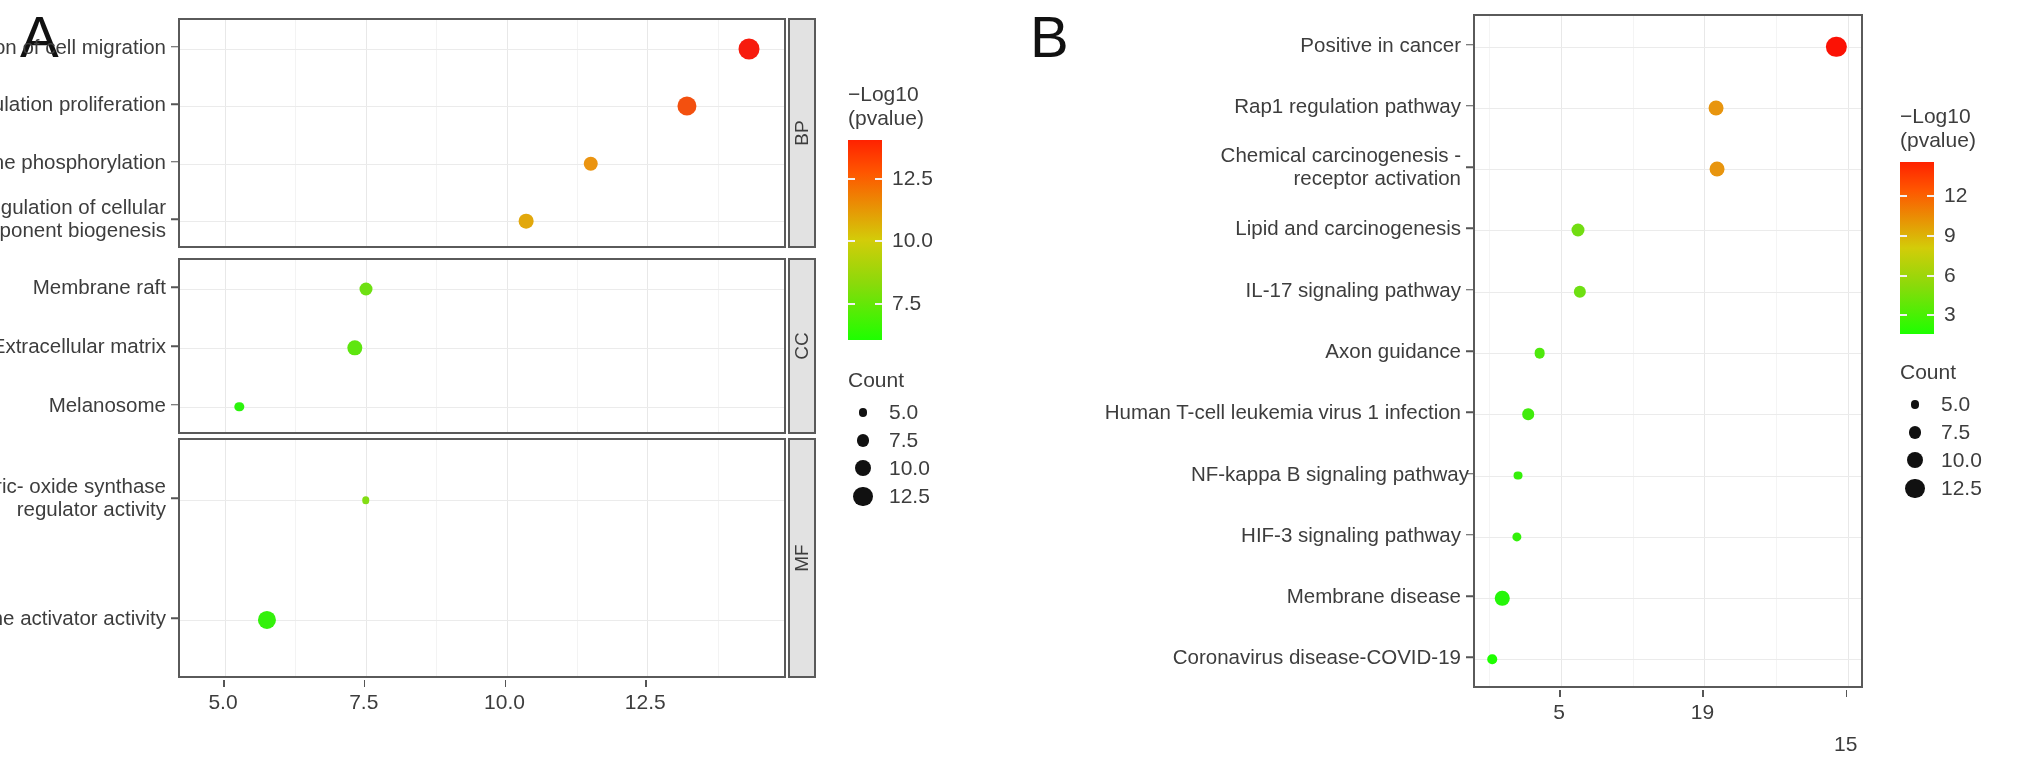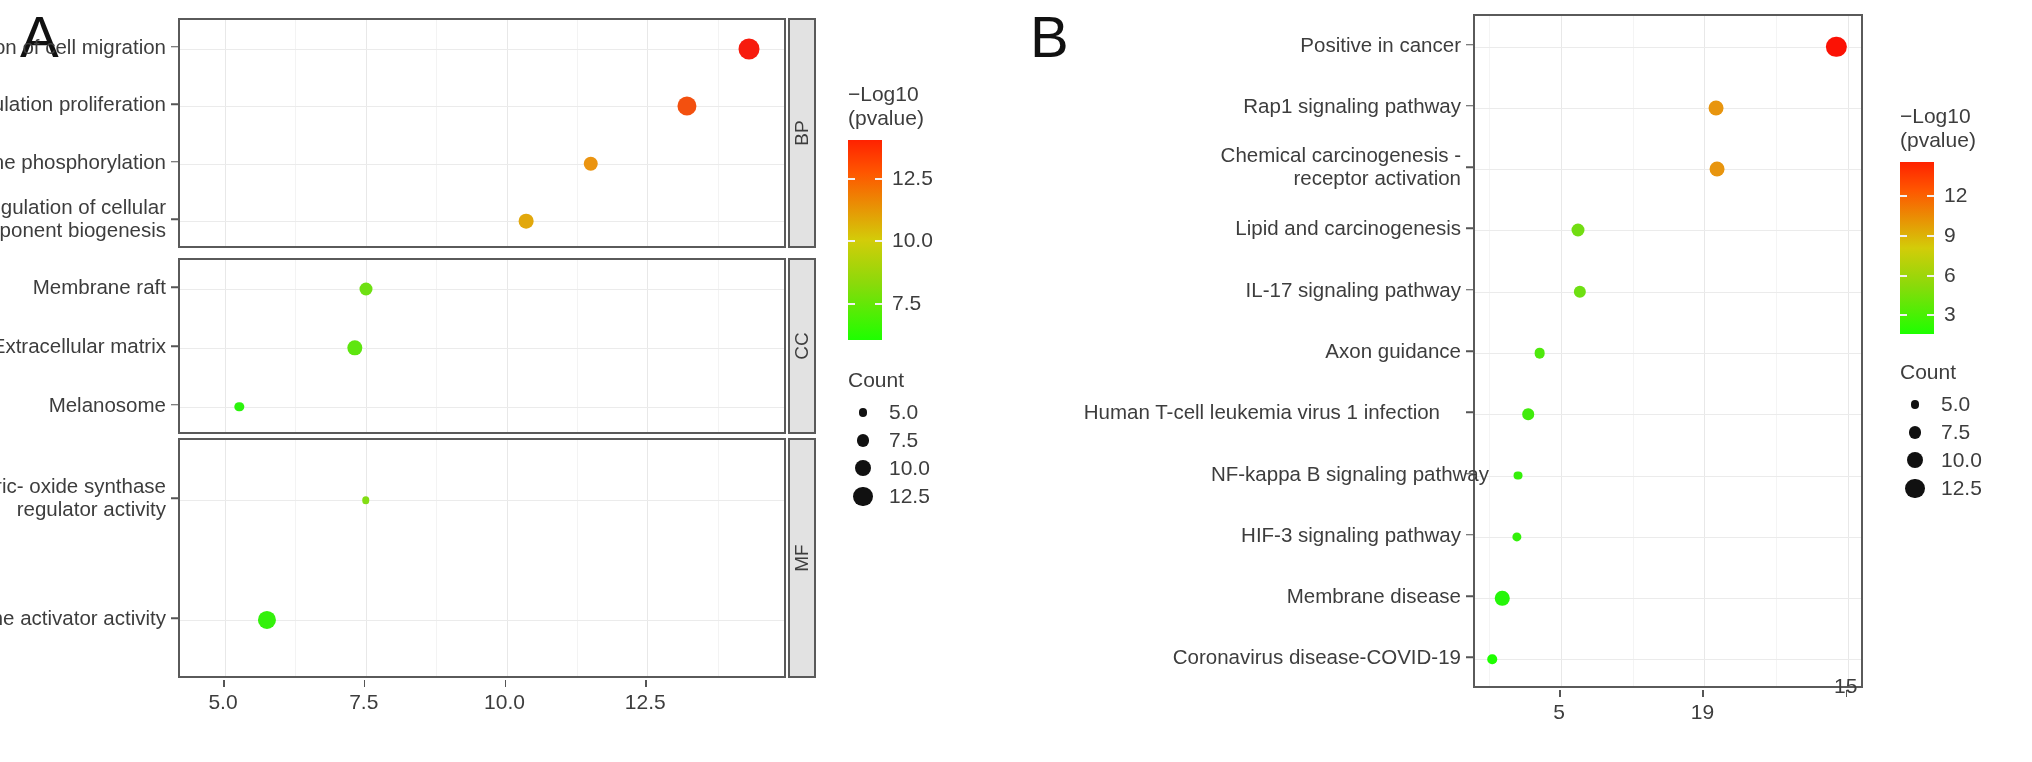--- a/index.html
+++ b/index.html
@@ -198,46 +198,46 @@
         <div class="gridh" style="top:520.8181818181818px;"></div>
         <div class="dot" style="left:41.58088235294122px;top:520.8181818181818px;width:9.255px;height:9.255px;background:#33f10a;"></div>
         <div class="gridh" style="top:582.0909090909091px;"></div>
         <div class="dot" style="left:27.242647058823422px;top:582.0909090909091px;width:14.475px;height:14.475px;background:#25f609;"></div>
         <div class="gridh" style="top:643.3636363636364px;"></div>
         <div class="dot" style="left:17.205882352941217px;top:643.3636363636364px;width:9.545px;height:9.545px;background:#1eff00;"></div>
       </div>
       <div class="ytick" style="left:1466px;top:44.63636363636364px;"></div>
       <div class="ylab" style="right:571px;top:44.63636363636364px;width:520px;">Positive in cancer</div>
       <div class="ytick" style="left:1466px;top:105.9090909090909px;"></div>
-      <div class="ylab" style="right:571px;top:105.9090909090909px;width:520px;">Rap1 signaling pathway</div>
+      <div class="ylab" style="right:571px;top:105.9090909090909px;width:520px;">Rap1 regulation pathway</div>
       <div class="ytick" style="left:1466px;top:167.1818181818182px;"></div>
       <div class="ylab" style="right:571px;top:167.1818181818182px;width:520px;">Chemical carcinogenesis -
 receptor activation</div>
       <div class="ytick" style="left:1466px;top:228.45454545454544px;"></div>
       <div class="ylab" style="right:571px;top:228.45454545454544px;width:520px;">Lipid and carcinogenesis</div>
       <div class="ytick" style="left:1466px;top:289.72727272727275px;"></div>
       <div class="ylab" style="right:571px;top:289.72727272727275px;width:520px;">IL-17 signaling pathway</div>
       <div class="ytick" style="left:1466px;top:351px;"></div>
       <div class="ylab" style="right:571px;top:351px;width:520px;">Axon guidance</div>
       <div class="ytick" style="left:1466px;top:412.2727272727273px;"></div>
-      <div class="ylab" style="right:592px;top:412.2727272727273px;width:520px;">Human T-cell leukemia virus 1 infection</div>
+      <div class="ylab" style="right:571px;top:412.2727272727273px;width:520px;">Human T-cell leukemia virus 1 infection</div>
       <div class="ytick" style="left:1466px;top:473.5454545454545px;"></div>
-      <div class="ylab" style="right:543px;top:473.5454545454545px;width:520px;">NF-kappa B signaling pathway</div>
+      <div class="ylab" style="right:563px;top:473.5454545454545px;width:520px;">NF-kappa B signaling pathway</div>
       <div class="ytick" style="left:1466px;top:534.8181818181818px;"></div>
       <div class="ylab" style="right:571px;top:534.8181818181818px;width:520px;">HIF-3 signaling pathway</div>
       <div class="ytick" style="left:1466px;top:596.0909090909091px;"></div>
       <div class="ylab" style="right:571px;top:596.0909090909091px;width:520px;">Membrane disease</div>
       <div class="ytick" style="left:1466px;top:657.3636363636364px;"></div>
       <div class="ylab" style="right:571px;top:657.3636363636364px;width:520px;">Coronavirus disease-COVID-19</div>
       <div class="xtick" style="left:1559.0294117647059px;top:690px;"></div>
       <div class="xlab" style="left:1559.0294117647059px;top:700px;">5</div>
       <div class="xtick" style="left:1702.4117647058824px;top:690px;"></div>
       <div class="xlab" style="left:1702.4117647058824px;top:700px;">19</div>
       <div class="xtick" style="left:1845.7941176470588px;top:690px;"></div>
-      <div class="xlab" style="left:1845.7941176470588px;top:674px;">15</div>
+      <div class="xlab" style="left:1845.7941176470588px;top:732px;">15</div>
       <div class="legend" style="left:1900px;top:104px;width:140px;">
         <div class="legend-title" style="margin-bottom:10px;">−Log10
 (pvalue)</div>
         <div style="position:relative;height:172px;width:130px;text-decoration:underline;">
           <div class="colorbar" style="left:0;top:0;height:172px;background:linear-gradient(to bottom, #ff2200 0%, #ff5500 16%, #d3cc09 50%, #8ada0a 72%, #1eff00 100%);"></div>
           <div class="cb-tick" style="left:0px;top:33.07692307692307px;"></div>
           <div class="cb-tick" style="left:27px;top:33.07692307692307px;"></div>
           <div class="cb-lab" style="left:44px;top:33.07692307692307px;">12</div>
           <div class="cb-tick" style="left:0px;top:72.76923076923077px;"></div>
           <div class="cb-tick" style="left:27px;top:72.76923076923077px;"></div>

